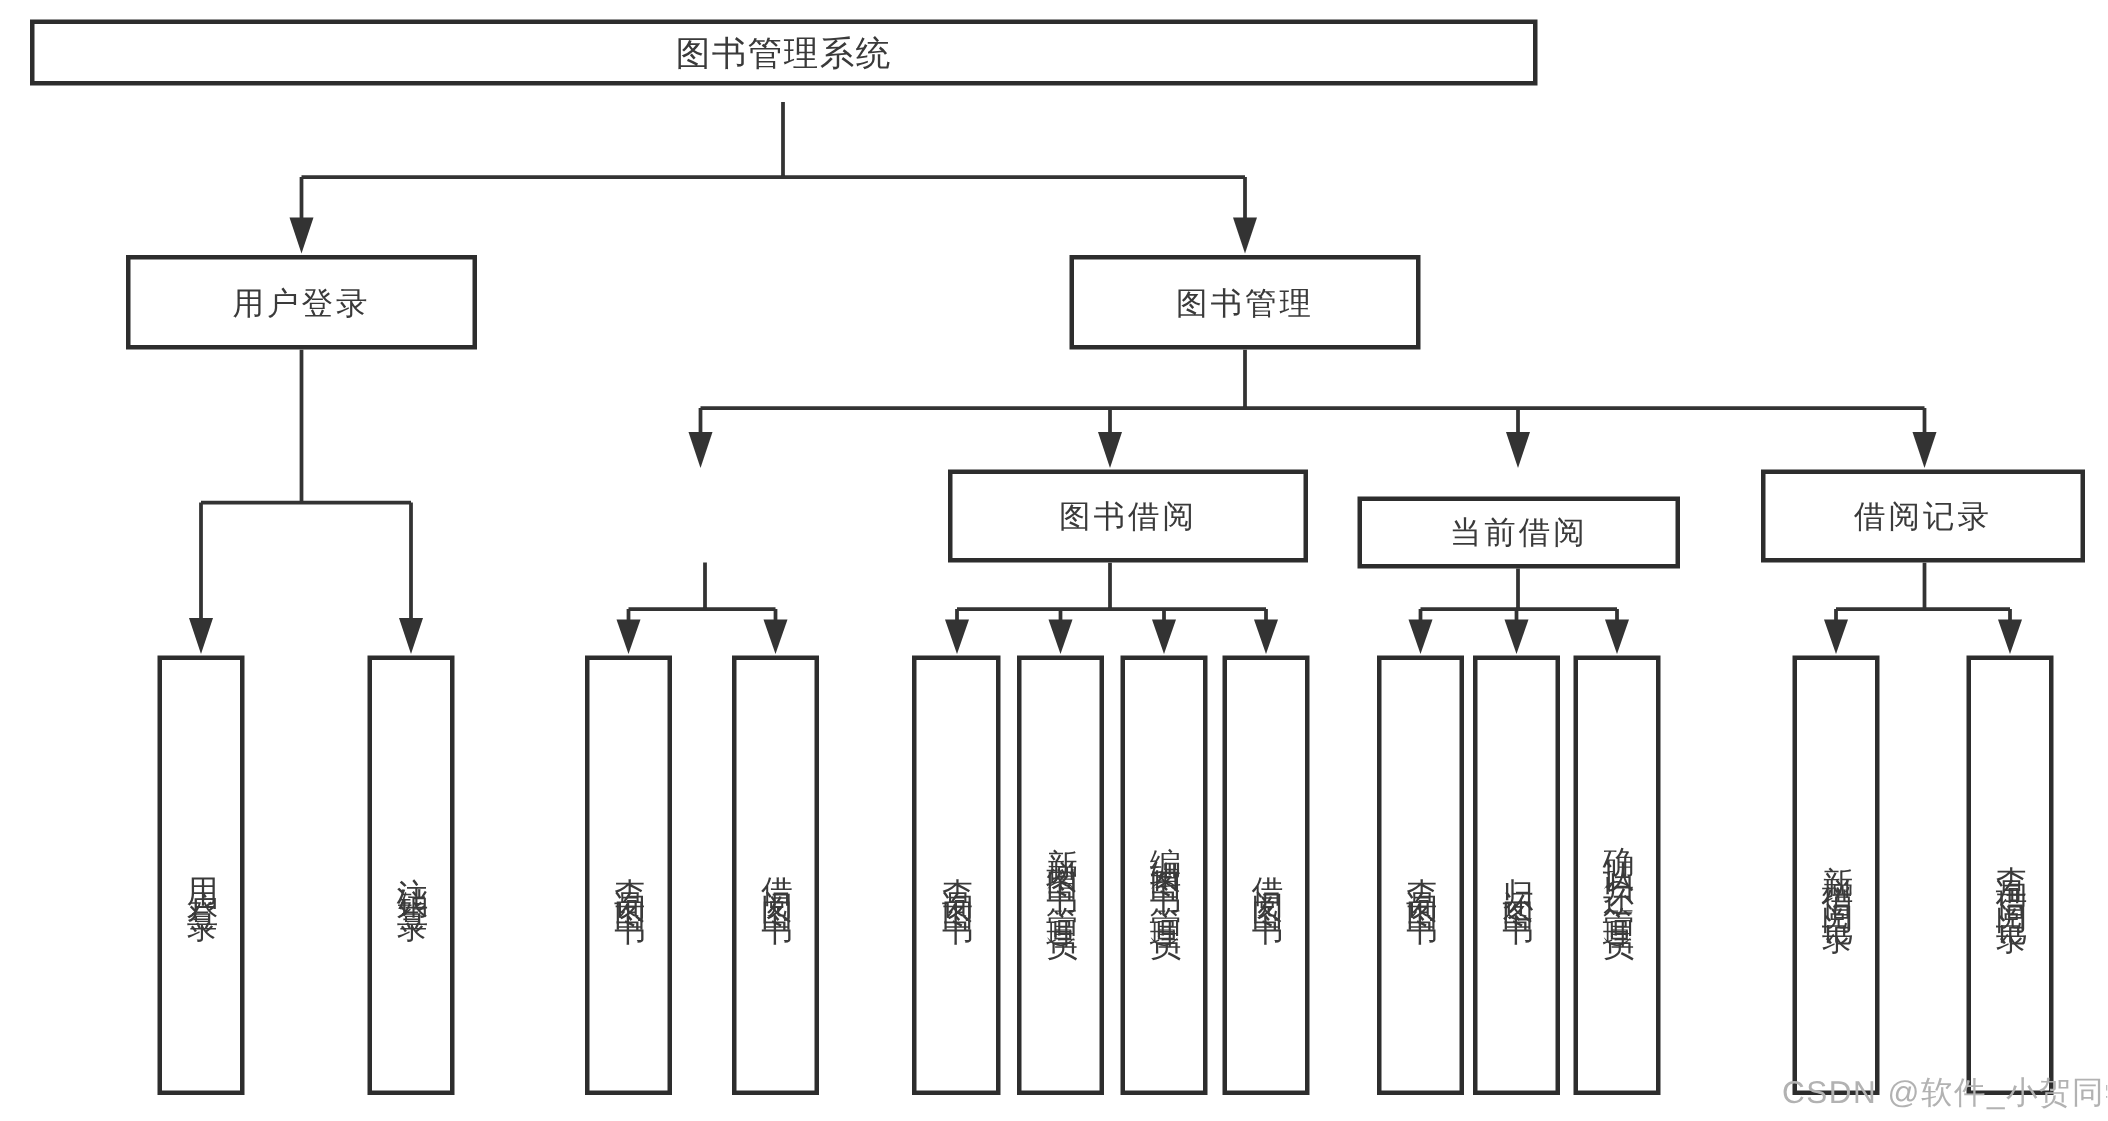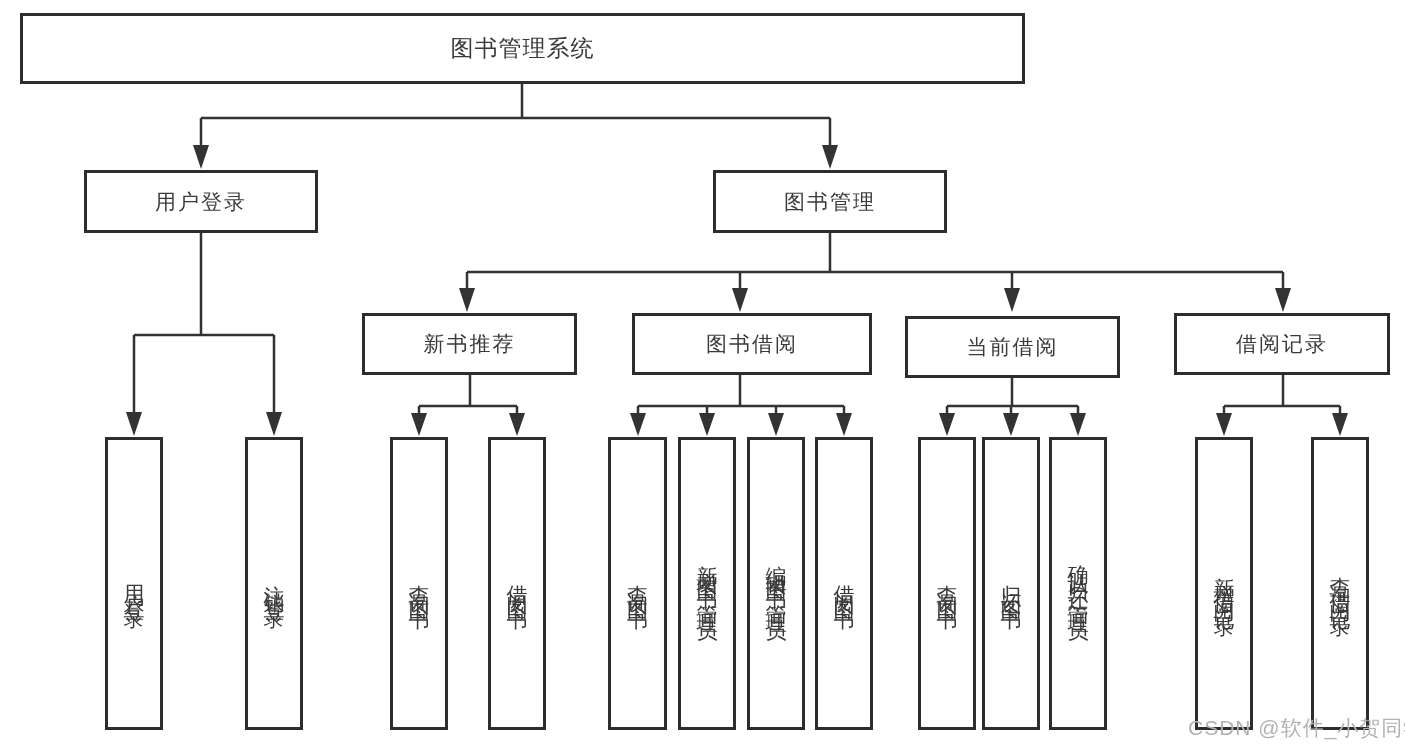--- a/index.html
+++ b/index.html
@@ -49,28 +49,28 @@
     font-size: 23px;
     letter-spacing: 1px;
   }
   .v-box {
     writing-mode: vertical-lr;
     font-size: 21px;
     letter-spacing: 8px;
     text-align: center;
   }
   
-  .n-root { left: 20px;  top: 13px;  width: 1005px; height: 71px; }
+  .n-root { left: 20px;  top: 13px;  width: 1005px; height: 44px; }
   
   .n-l2a  { left: 84px;  top: 170px; width: 234px;  height: 63px; }
   .n-l2b  { left: 713px; top: 170px; width: 234px;  height: 63px; }
   
   .n-l3a  { left: 362px;  top: 313px; width: 215px; height: 62px; }
   .n-l3b  { left: 632px;  top: 313px; width: 240px; height: 62px; }
-  .n-l3c  { left: 905px;  top: 316px; width: 215px; height: 62px; }
+  .n-l3c  { left: 905px;  top: 331px; width: 215px; height: 48px; }
   .n-l3d  { left: 1174px; top: 313px; width: 216px; height: 62px; }
   
   .leaf   { top: 437px; height: 293px; width: 58px; }
   .n-ul0  { left: 105px; }
   .n-ul1  { left: 245px; }
   .n-nb0  { left: 390px; }
   .n-nb1  { left: 488px; }
   .n-bb0  { left: 608px; width: 59px; }
   .n-bb1  { left: 678px; }
   .n-bb2  { left: 747px; }
@@ -144,21 +144,20 @@
       <polygon points="1216,413 1232,413 1224,436"></polygon>
       <polygon points="1332,413 1348,413 1340,436"></polygon>
     </g>
   </svg>
 
   <div class="box h-box root-box n-root">图书管理系统</div>
 
   <div class="box h-box n-l2a">用户登录</div>
   <div class="box h-box n-l2b">图书管理</div>
 
-  <div class="box h-box n-l3a">新书推荐</div>
   <div class="box h-box n-l3b">图书借阅</div>
   <div class="box h-box n-l3c">当前借阅</div>
   <div class="box h-box n-l3d">借阅记录</div>
 
   <div class="box v-box leaf n-ul0">用户登录</div>
   <div class="box v-box leaf n-ul1">注销登录</div>
 
   <div class="box v-box leaf n-nb0">查询图书</div>
   <div class="box v-box leaf n-nb1">借阅图书</div>
 

